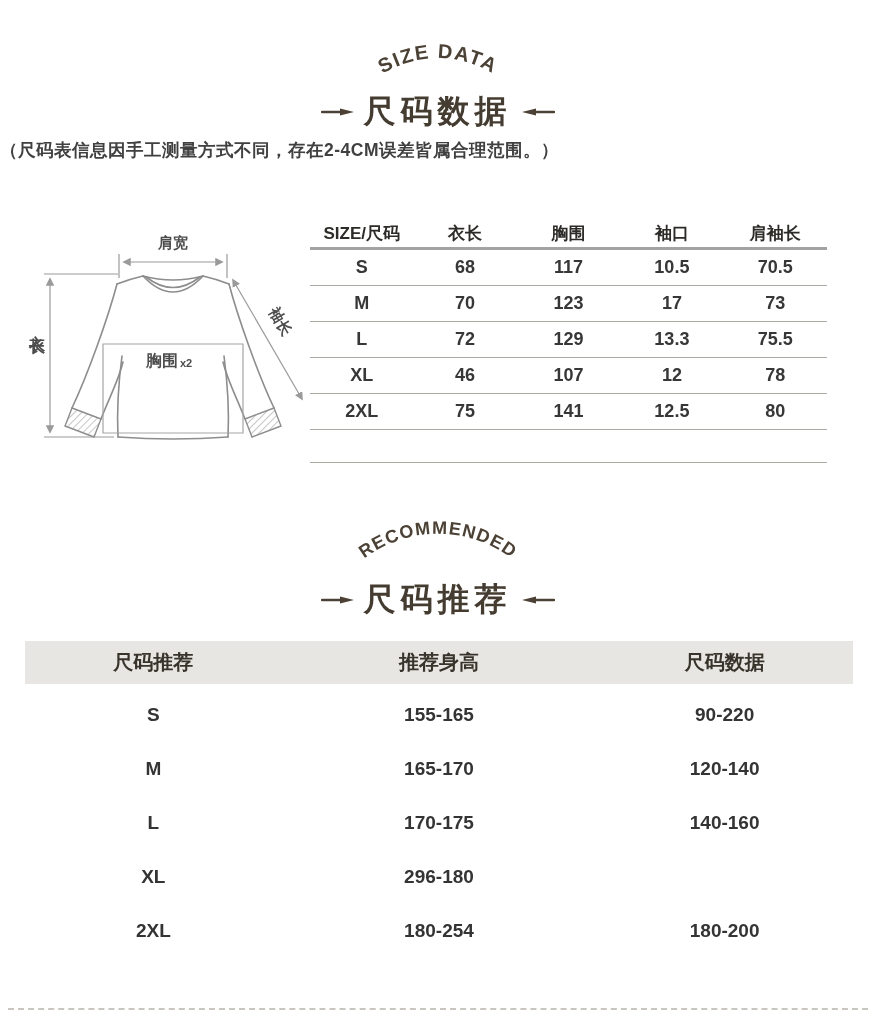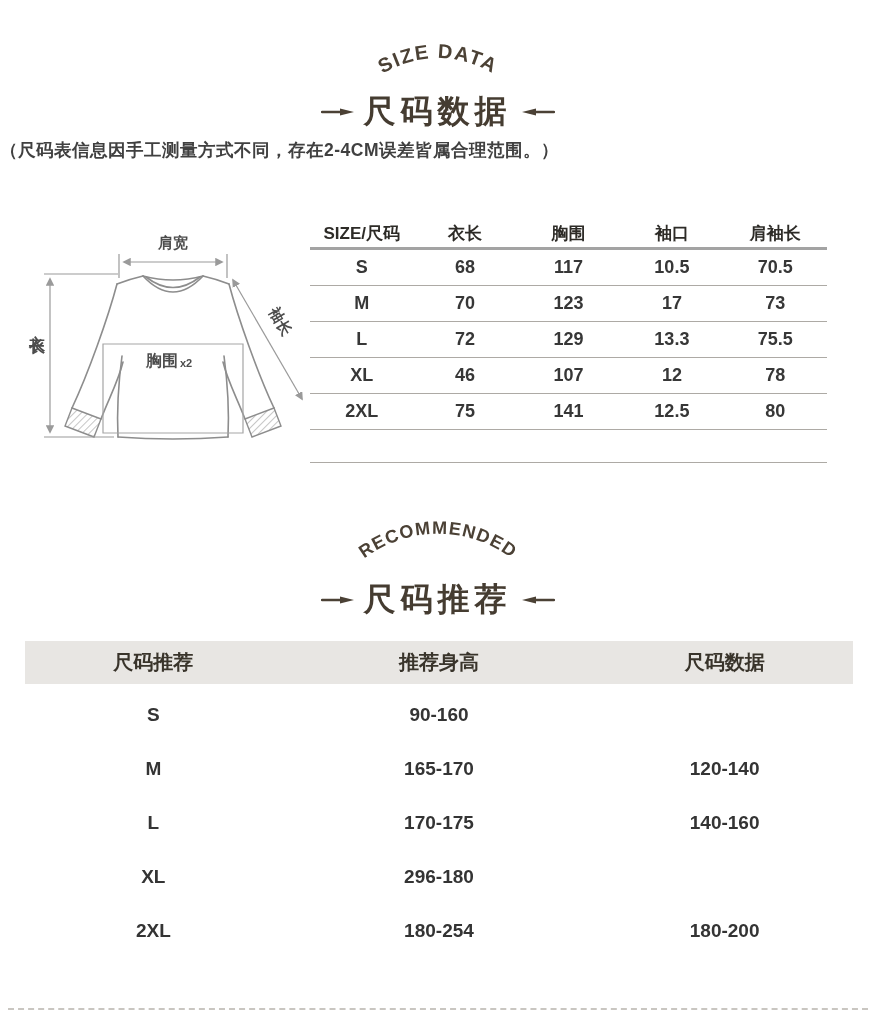--- a/index.html
+++ b/index.html
@@ -202,21 +202,22 @@
 
   <div class="rec-band">
     <span>尺码推荐</span>
     <span>推荐身高</span>
     <span>尺码数据</span>
   </div>
 
   <div class="rec-rows">
     <div class="rec-row">
       <span>S</span>
-      <span>90-160</span>
+      <span>155-165</span>
+      <span>90-220</span>
     </div>
     <div class="rec-row">
       <span>M</span>
       <span>165-170</span>
       <span>120-140</span>
     </div>
     <div class="rec-row">
       <span>L</span>
       <span>170-175</span>
       <span>140-160</span>

